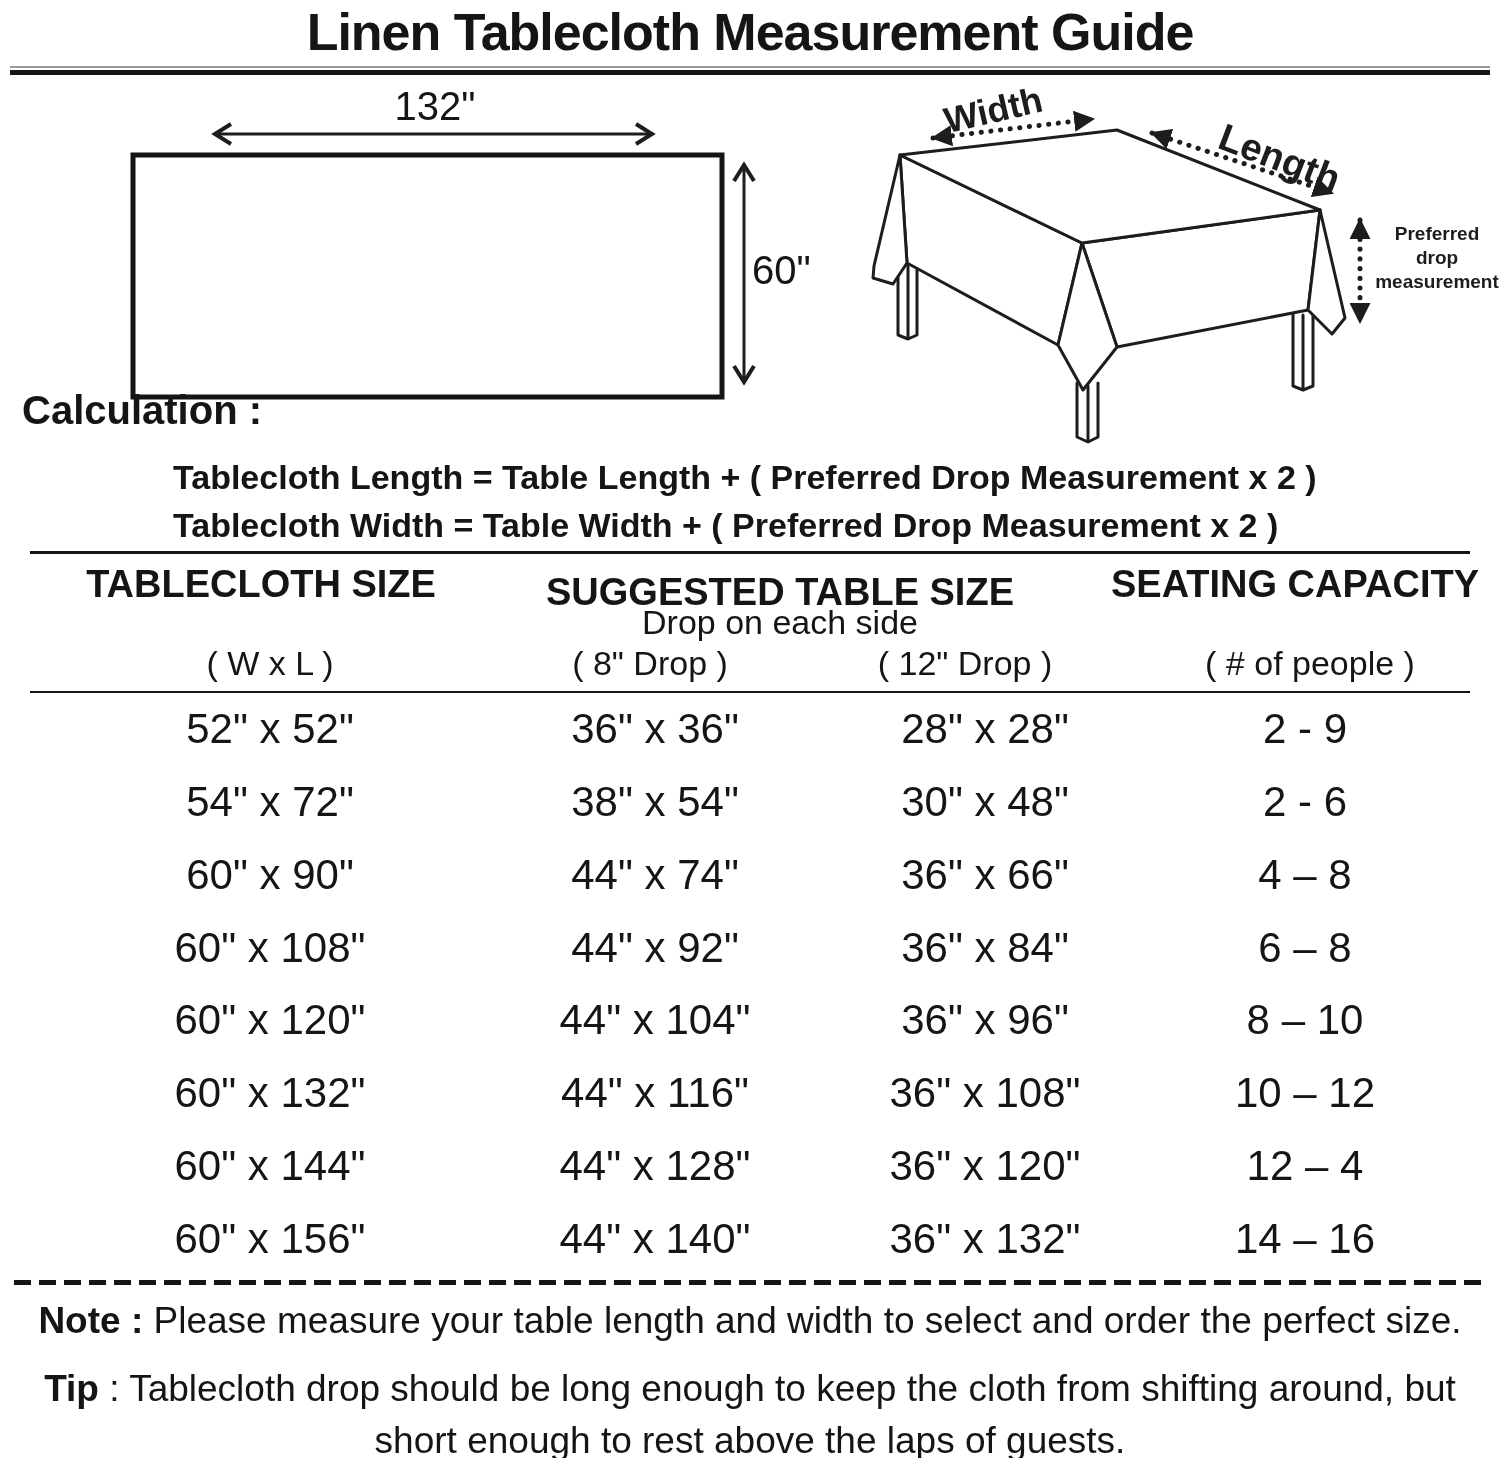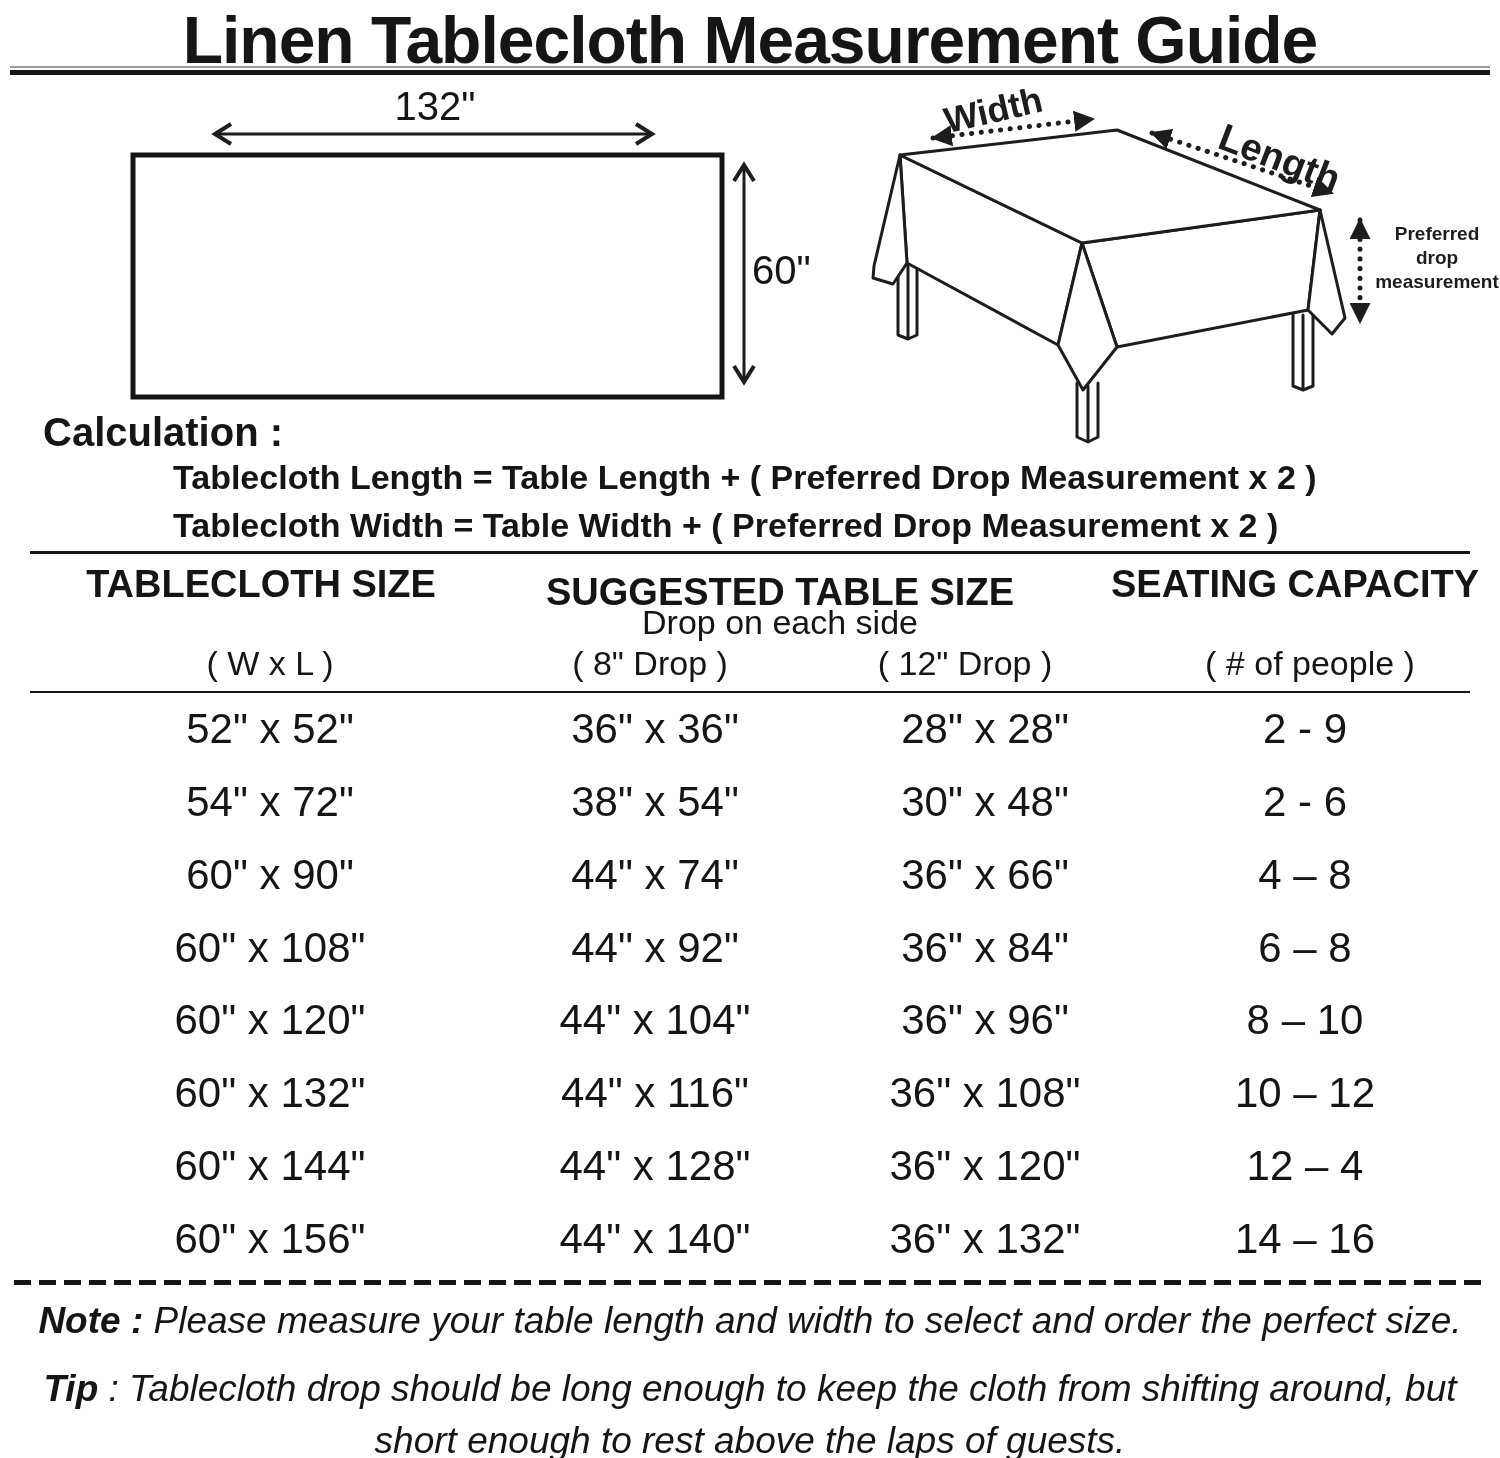--- a/index.html
+++ b/index.html
@@ -3,39 +3,39 @@
 <meta charset="utf-8">
 <style>
   html,body{margin:0;padding:0;}
   body{
     width:1500px;height:1458px;position:relative;background:#fff;
     font-family:"Liberation Sans", sans-serif;color:#151515;overflow:hidden;
   }
   .abs{position:absolute;}
   .ctr{text-align:center;}
   .b{font-weight:bold;}
-  #title{top:2px;left:0;width:1500px;font-size:66px;font-weight:bold;letter-spacing:-1px;text-align:center;white-space:nowrap;}
+  #title{top:2px;left:0;width:1500px;font-size:52px;font-weight:bold;letter-spacing:-1px;text-align:center;white-space:nowrap;}
   .rule{background:#151515;}
   #title-rule-light{top:66px;left:10px;width:1480px;height:2px;background:#9a9a9a;}
   #title-rule{top:70px;left:10px;width:1480px;height:5px;}
   #calc-rule{top:551px;left:30px;width:1440px;height:3px;}
   #head-rule{top:691px;left:30px;width:1440px;height:2px;}
   #dash-rule{top:1280px;left:14px;width:1472px;height:5px;
     background:repeating-linear-gradient(90deg,#151515 0 17px,transparent 17px 25px);}
   .dim-label{font-size:40px;white-space:nowrap;}
-  #calc-head{top:410px;left:22px;font-size:40px;font-weight:bold;margin-left:21px;}
+  #calc-head{top:388px;left:22px;font-size:40px;font-weight:bold;}
   .calc-line{left:173px;font-size:34px;font-weight:bold;white-space:nowrap;}
   .th{font-size:38px;font-weight:bold;white-space:nowrap;}
   .sh{font-size:34px;white-space:nowrap;}
   .row-cell{position:absolute;font-size:42px;line-height:48px;text-align:center;white-space:nowrap;}
   .c1{left:60px;width:420px;}
   .c2{left:480px;width:350px;}
   .c3{left:830px;width:310px;}
   .c4{left:1140px;width:330px;}
-  .note-line{left:0;width:1500px;text-align:center;font-size:37px;white-space:nowrap;font-style:italic;}
+  .note-line{left:0;width:1500px;text-align:center;font-size:37px;white-space:nowrap;}
   svg{position:absolute;overflow:visible;}
   .stroke{stroke:#1d1d1d;stroke-width:3;fill:none;stroke-linejoin:round;stroke-linecap:round;}
   .cloth{fill:#ffffff;stroke:#1d1d1d;stroke-width:3;stroke-linejoin:round;}
   .dots{stroke:#1d1d1d;stroke-width:5;fill:none;stroke-dasharray:0.2 9.5;stroke-linecap:round;}
   .svgtxt{fill:#1d1d1d;font-family:"Liberation Sans",sans-serif;font-weight:bold;}
 </style>
 </head>
 <body>
 
 <div class="abs" id="title">Linen Tablecloth Measurement Guide</div>

